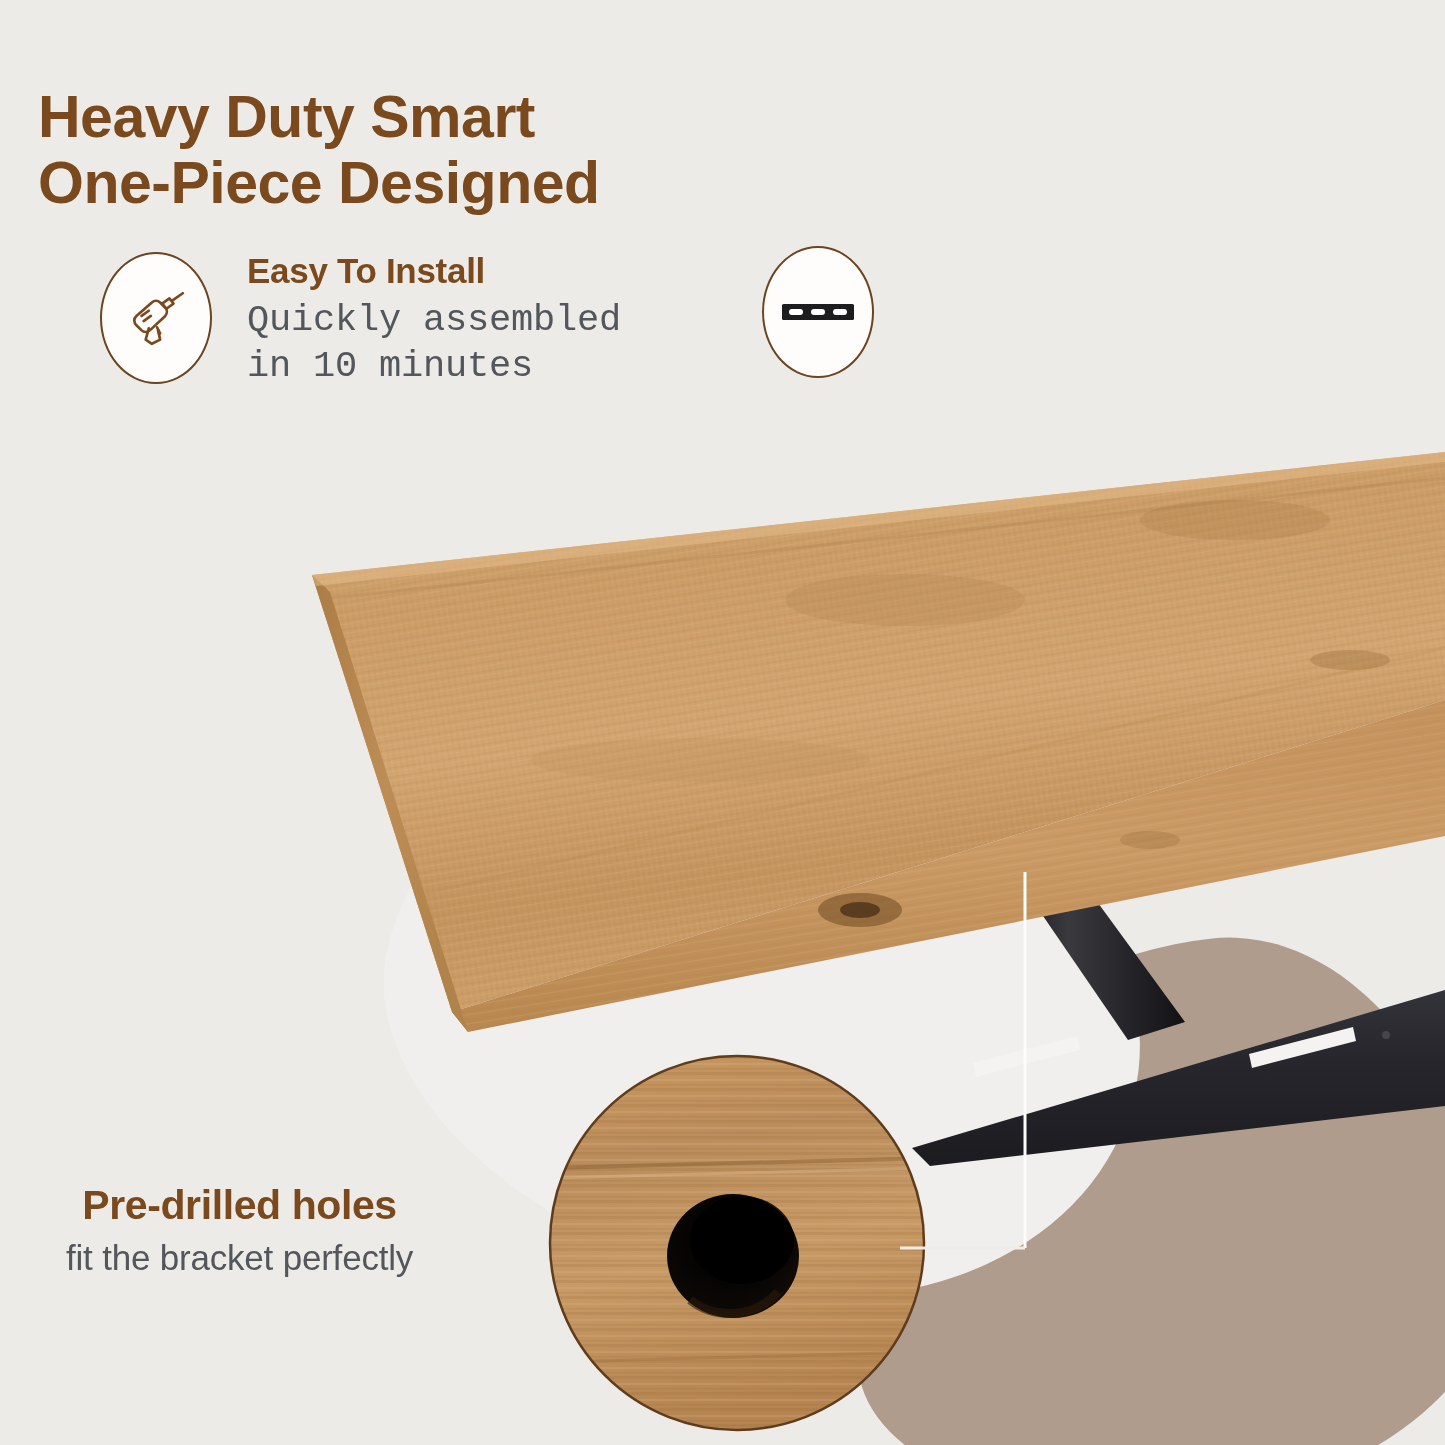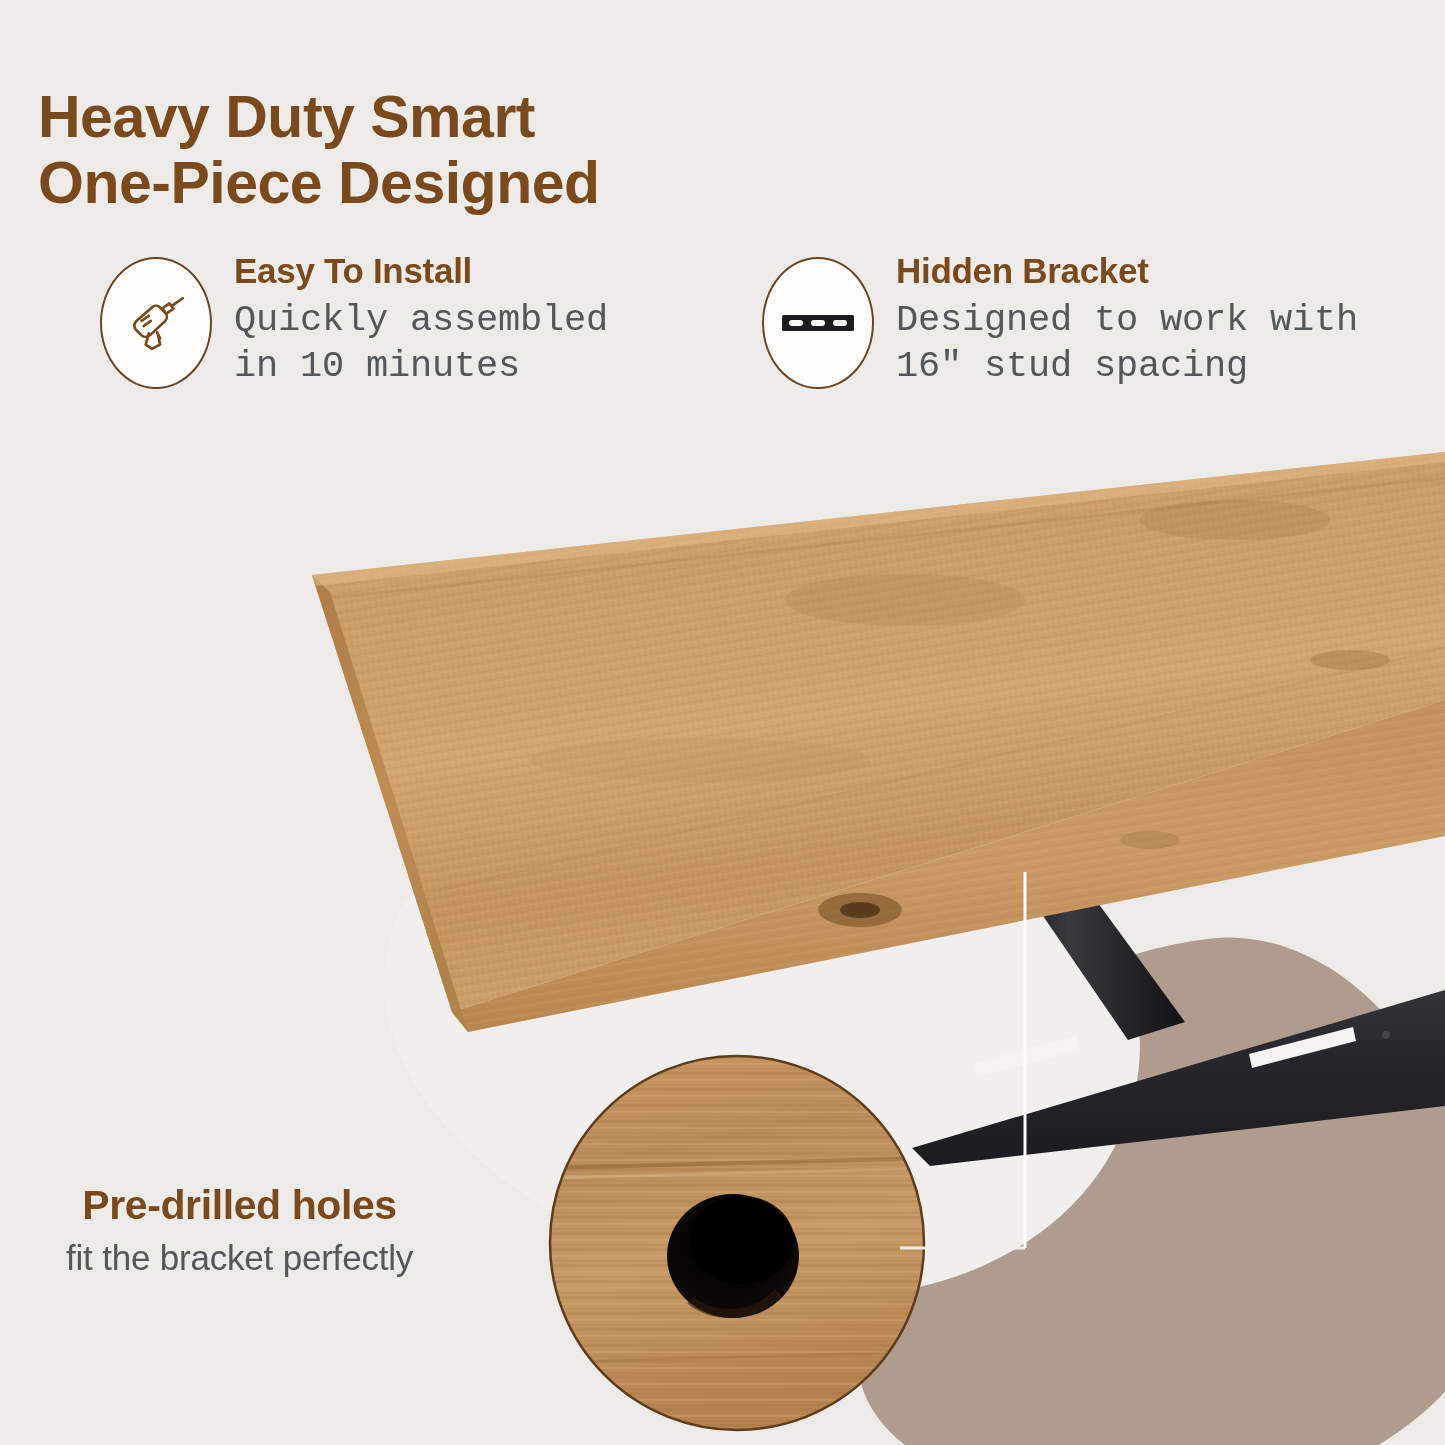--- a/index.html
+++ b/index.html
@@ -51,22 +51,22 @@
     line-height: 1.12;
     letter-spacing: -0.5px;
     text-shadow: 0 0 2px rgba(255,248,238,.85);
   }
   .title .l2 { display: block; }
 
   
   .feature {
     position: absolute;
     display: flex;
-    align-items: flex-end;
-    gap: 22px;
+    align-items: center;
+    gap: 35px;
   }
   #feat-0 { left: 100px; top: 246px; width: 600px; }
   #feat-1 { left: 762px; top: 246px; width: 620px; }
 
   .f-badge {
     flex: 0 0 auto;
     width: 108px;
     height: 128px;
     border: 2px solid #6b4420;
     border-radius: 50%;
@@ -285,25 +285,20 @@
 
   <div class="feature" id="feat-1">
     <div class="f-badge">
       <svg width="76" height="30" viewBox="0 0 76 30">
         <rect x="2" y="7" width="72" height="16" rx="1.5" fill="#1d1d1f"></rect>
         <rect x="9" y="12" width="14" height="6" rx="3" fill="#ffffff"></rect>
         <rect x="31" y="12" width="14" height="6" rx="3" fill="#ffffff"></rect>
         <rect x="53" y="12" width="14" height="6" rx="3" fill="#ffffff"></rect>
       </svg>
     </div>
-    <div class="f-text">
-      <div class="f-title">Hidden Bracket</div>
-      <div class="f-desc">Designed to work with
-16" stud spacing</div>
-    </div>
   </div>
 
   <div class="caption">
     <div class="cap-title">Pre-drilled holes</div>
     <div class="cap-sub">fit the bracket perfectly</div>
   </div>
 
 </div>
 
 </body></html>

